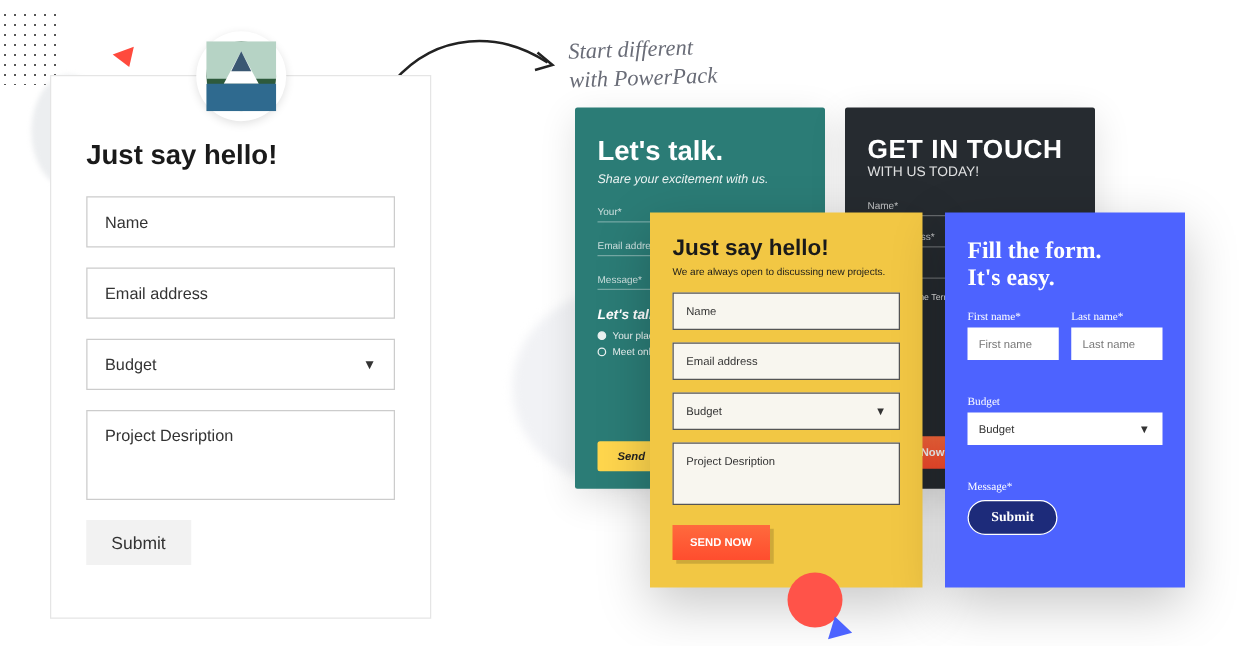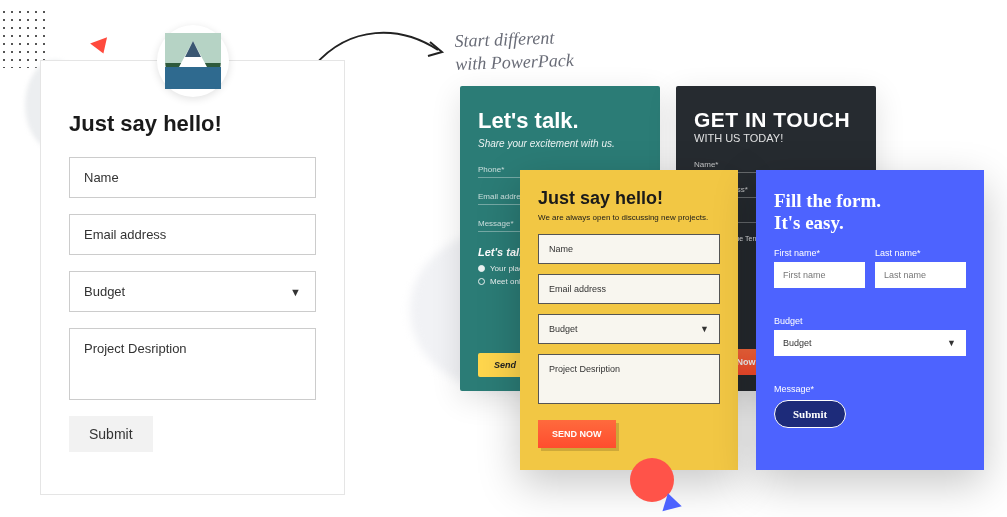--- a/index.html
+++ b/index.html
@@ -159,27 +159,27 @@
   .ycaret { position:absolute; right:10px; top:9px; font-size:9px; }
   .yellow-send {
     background: linear-gradient(#ff6a3d,#ff4d2e); border:none; color:#fff;
     font-weight:800; font-size:9px; padding: 9px 14px; margin-top:6px;
     box-shadow: 3px 3px 0 rgba(0,0,0,.15);
   }
 
   
   .blue-card {
     position: absolute; top: 170px; left: 756px;
-    width: 228px; height: 300px;
+    width: 192px; height: 300px;
     background: #4d63ff; color:#fff;
     padding: 20px 18px 14px;
     box-shadow: 0 14px 40px rgba(0,0,0,.22);
   }
   .blue-card h2 { font-family: Georgia, 'Times New Roman', serif; font-weight:800; font-size: 19px; line-height:1.15; margin-bottom:14px; }
-  .blue-card .blabel { font-size:9px; margin-bottom:4px; display:block; }
+  .blue-card .blabel { font-size:9px; margin-bottom:4px; display:block;font-family:Liberation Serif, serif; }
   .blue-card .brow { display:flex; gap:10px; }
   .blue-card .bfield {
     background:#fff; border:none; color:#777; font-size:9px; padding: 8px 9px; width:100%;
     margin-bottom: 28px;
   }
   .blue-card .bselect { position:relative; }
   .blue-card .bselect .bcaret { position:absolute; right:10px; top:8px; color:#333; font-size:9px; }
   .blue-card .bfield.textarea { height: 52px; }
   .blue-submit {
     background: #1d2b7a; border: 1.5px solid #fff; color:#fff;
@@ -222,21 +222,21 @@
     <span>Budget</span>
     <span class="caret">▼</span>
   </div>
   <div class="field textarea"><span>Project Desription</span></div>
   <button class="submit-btn">Submit</button>
 </div>
 
 <div class="teal-card">
   <h2>Let's talk.</h2>
   <div class="sub">Share your excitement with us.</div>
-  <div class="tlabel">Phone*</div>
+  <div class="tlabel">Your*</div>
   <div class="tline"></div>
   <div class="tlabel">Email address*</div>
   <div class="tline"></div>
   <div class="tlabel">Message*</div>
   <div class="tline"></div>
   <div class="lets">Let's talk</div>
   <div class="radios">
     <div class="row">
         <span class="dot filled"></span>
         <span>Your place</span>

